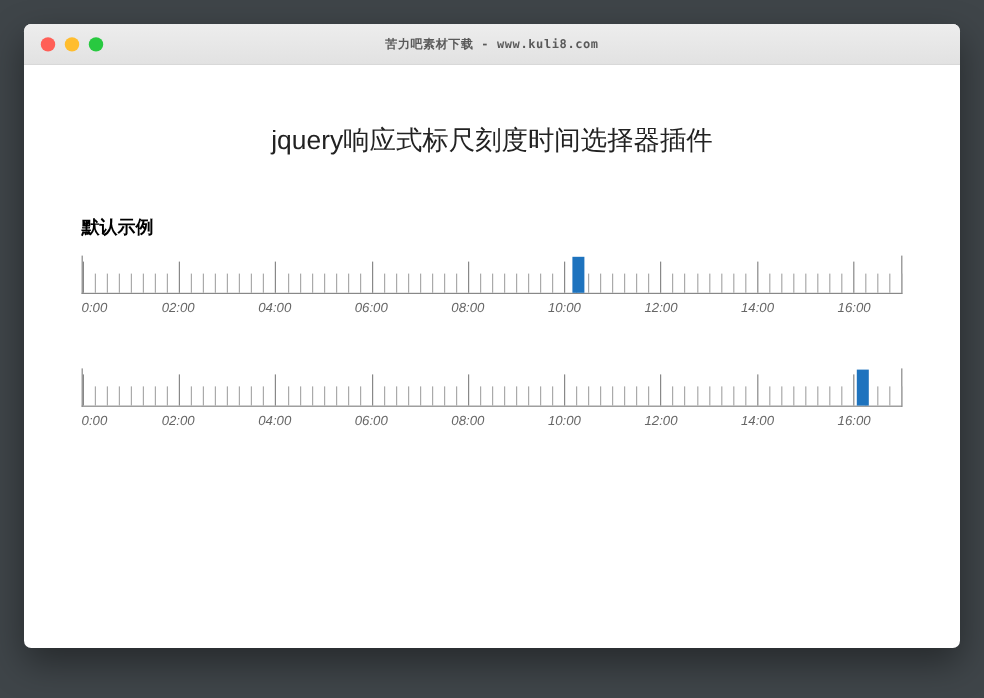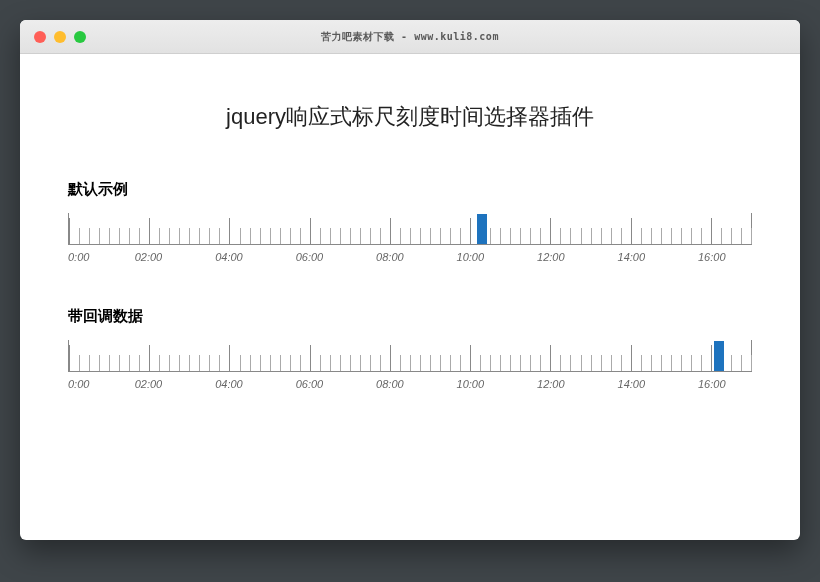--- a/index.html
+++ b/index.html
@@ -207,21 +207,20 @@
           <div class="label" style="left: 35.2941%;">06:00</div>
           <div class="label" style="left: 47.0588%;">08:00</div>
           <div class="label" style="left: 58.8235%;">10:00</div>
           <div class="label" style="left: 70.5882%;">12:00</div>
           <div class="label" style="left: 82.3529%;">14:00</div>
           <div class="label" style="left: 94.1176%;">16:00</div>
         </div>
     </div>
 
     <div class="ruler-wrap">
-      <div class="section-title">带回调数据</div>
       <div class="ruler" id="ruler-1">
           <div class="tick major" style="left: 0%;"></div>
           <div class="tick minor" style="left: 1.47059%;"></div>
           <div class="tick minor" style="left: 2.94118%;"></div>
           <div class="tick minor" style="left: 4.41176%;"></div>
           <div class="tick minor" style="left: 5.88235%;"></div>
           <div class="tick minor" style="left: 7.35294%;"></div>
           <div class="tick minor" style="left: 8.82353%;"></div>
           <div class="tick minor" style="left: 10.2941%;"></div>
           <div class="tick major" style="left: 11.7647%;"></div>

